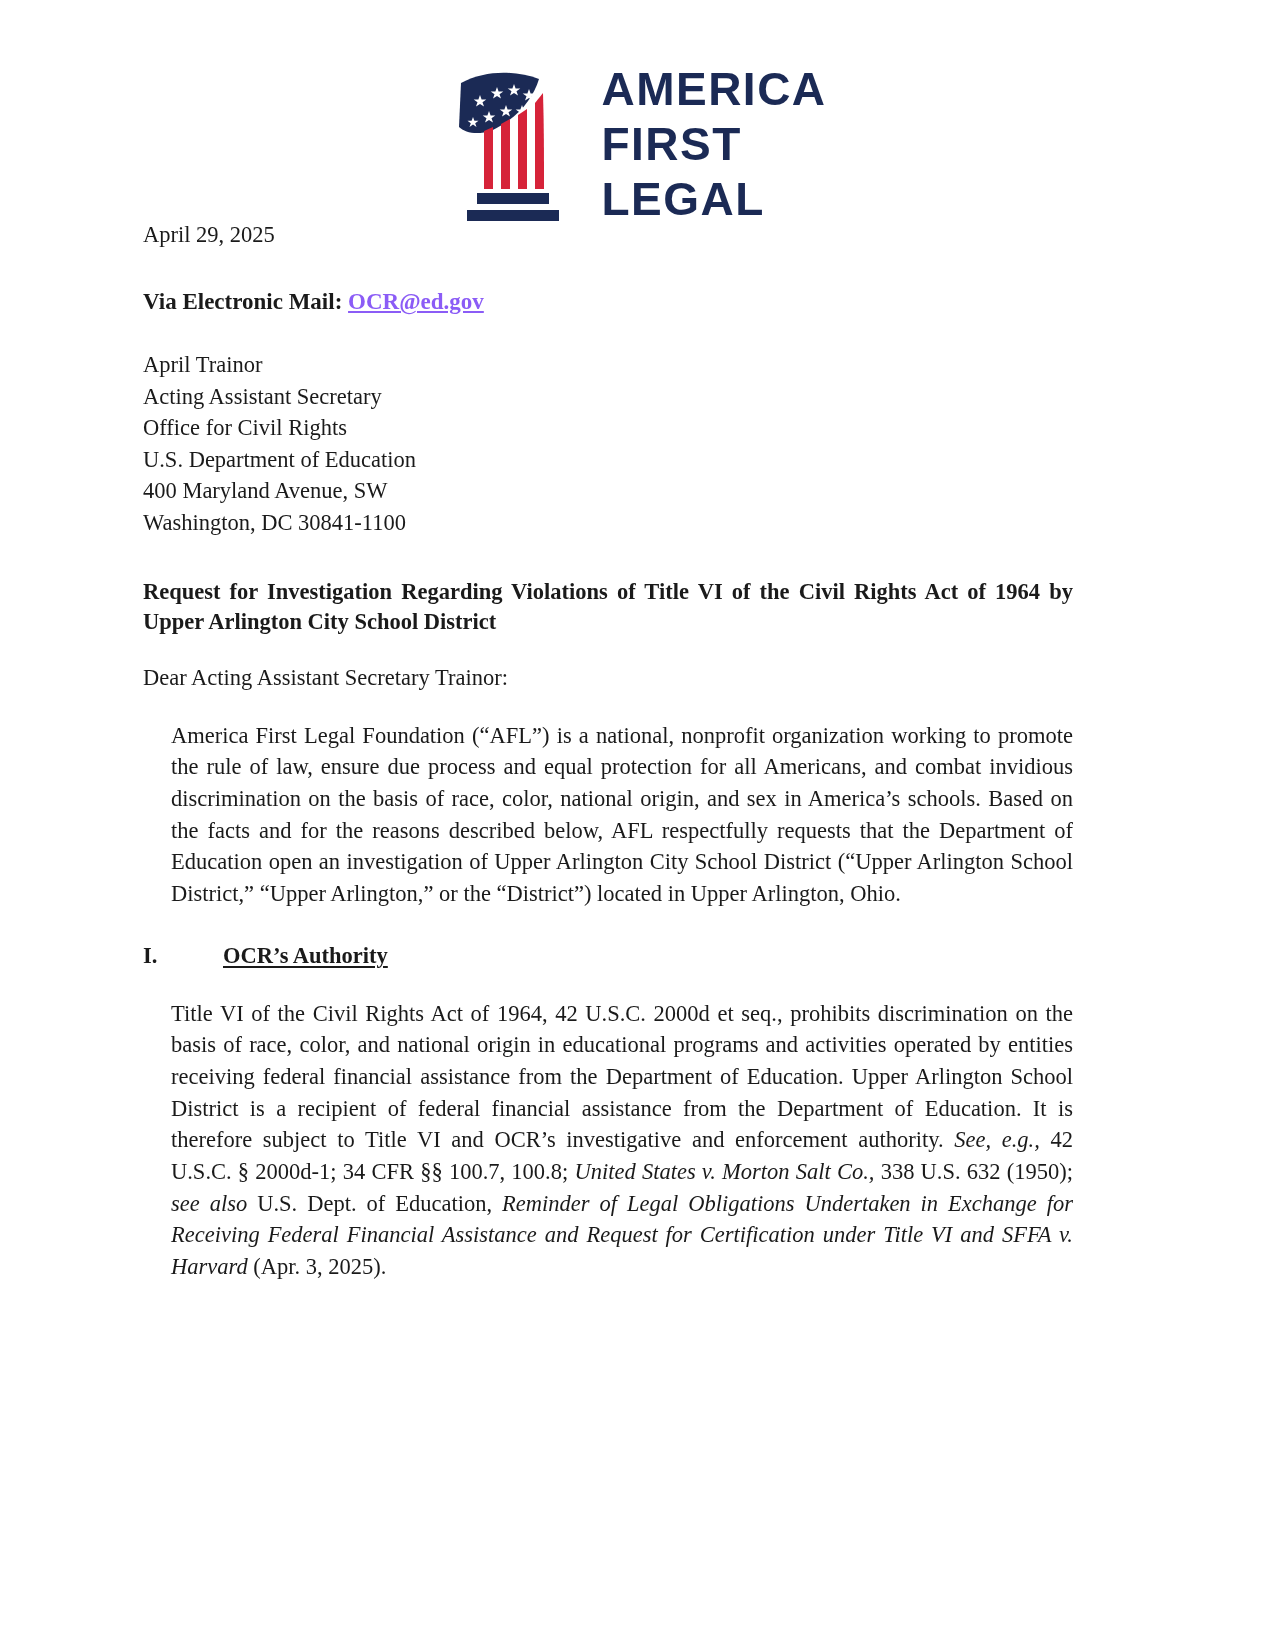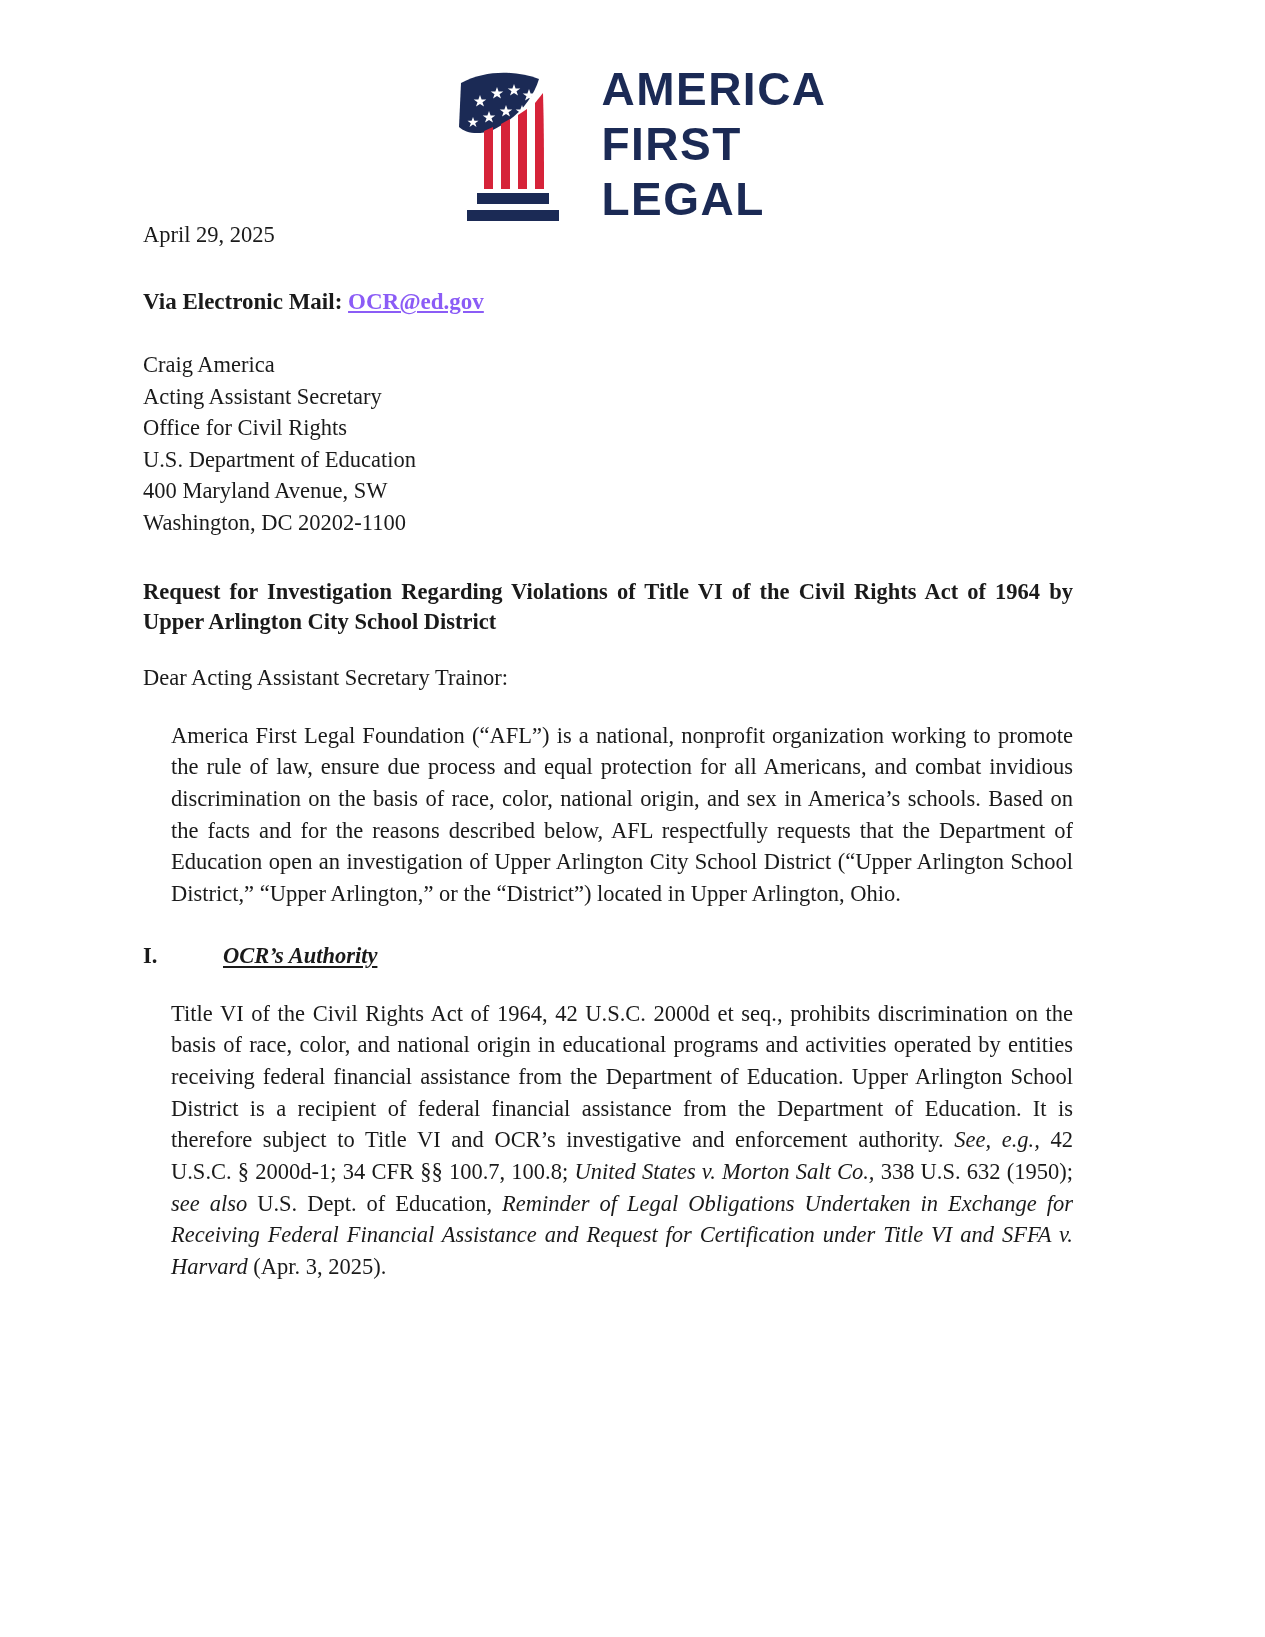--- a/index.html
+++ b/index.html
@@ -100,21 +100,20 @@
     line-height: 1.35;
     display: flex;
   }
   .sec-num {
     width: 80px;
     flex: 0 0 auto;
   }
   .sec-title {
     text-decoration: underline;
     text-underline-offset: 3px;
-    font-style: italic;
   }
   i, em { font-style: italic; }
 
   .spacer-sm { height: 26px; }
   .spacer-md { height: 32px; }
   .spacer-lg { height: 38px; }
 
   .footer {
     position: absolute;
     left: 0;
@@ -169,26 +168,26 @@
 
   <div class="content" style="padding-top:286px;">
 
     <div class="via-line">
       <span>Via Electronic Mail: </span><a class="email" href="#">OCR@ed.gov</a>
     </div>
 
     <div class="spacer-md"></div>
 
     <div class="addr">
-      <div>Craig America</div>
+      <div>April Trainor</div>
       <div>Acting Assistant Secretary</div>
       <div>Office for Civil Rights</div>
       <div>U.S. Department of Education</div>
       <div>400 Maryland Avenue, SW</div>
-      <div>Washington, DC 20202-1100</div>
+      <div>Washington, DC 30841-1100</div>
     </div>
 
     <div class="spacer-lg"></div>
 
     <div class="subject">Request for Investigation Regarding Violations of Title VI of the Civil Rights Act of 1964 by Upper Arlington City School District</div>
 
     <div class="spacer-sm"></div>
 
     <div class="salutation">Dear Acting Assistant Secretary Trainor:</div>
 

